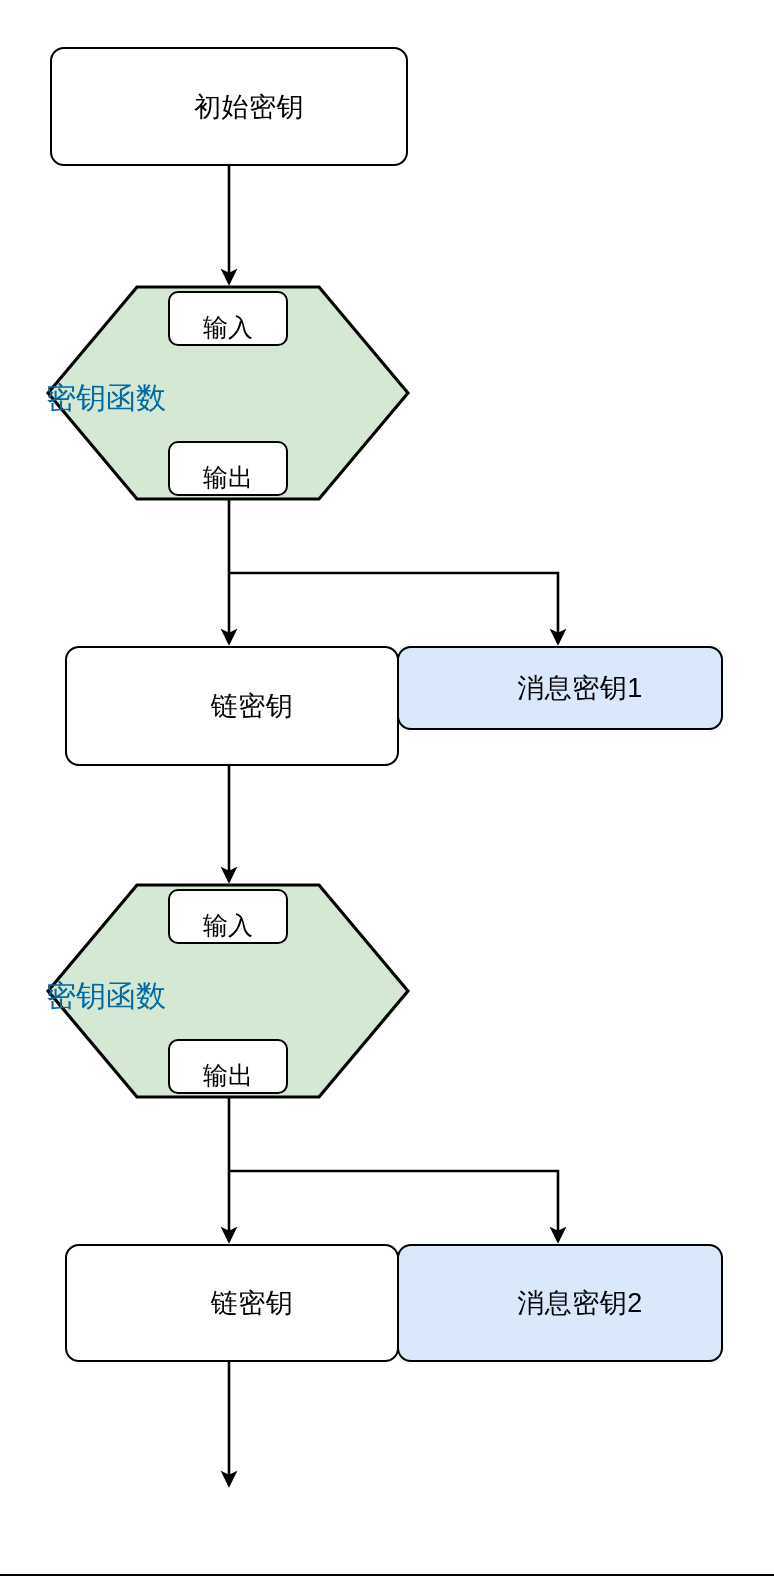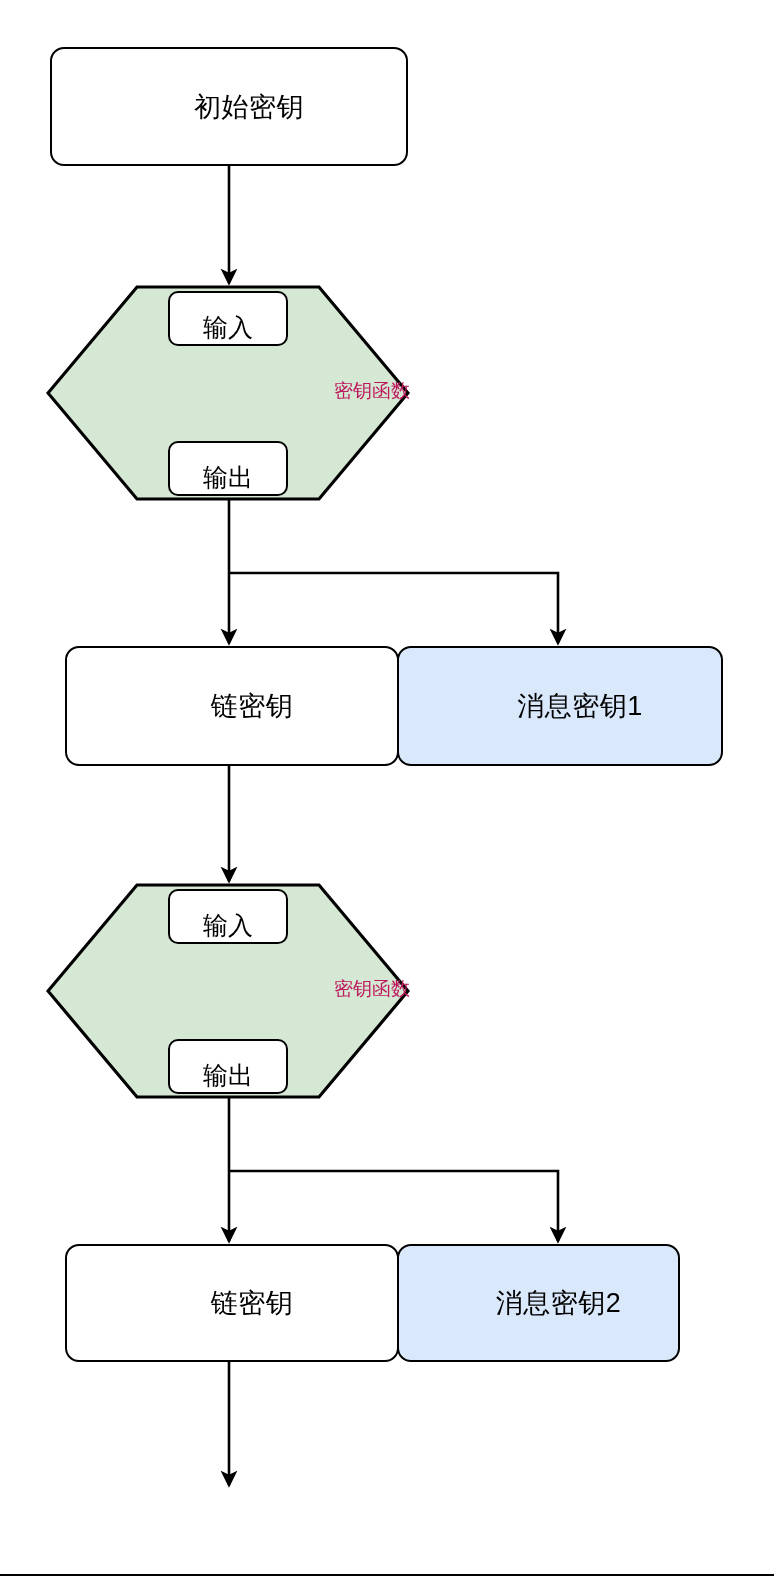--- a/index.html
+++ b/index.html
@@ -50,23 +50,23 @@
     position: absolute;
   }
   .hexwrap svg {
     position: absolute;
     left: 0;
     top: 0;
   }
   .hex-label {
     position: absolute;
     width: 100%;
-    text-align: right;
-    font-size: 19px;
-    color: #be185d;
+    text-align: left;
+    font-size: 30px;
+    color: #0369a1;
   }
   .io-box {
     position: absolute;
     box-sizing: border-box;
     border: 2px solid #000000;
     border-radius: 10px;
     background: #ffffff;
     display: flex;
     align-items: flex-end;
     justify-content: center;
@@ -113,38 +113,38 @@
     <span>输入</span>
   </div>
   <div class="io-box" style="left:168px; top:441px; width:120px; height:55px;">
     <span>输出</span>
   </div>
 
   <div class="node rounded-box" style="left:65px; top:646px; width:334px; height:120px;">
     <span>链密钥</span>
   </div>
 
-  <div class="node rounded-box blue" style="left:397px; top:646px; width:326px; height:120px;">
+  <div class="node rounded-box blue" style="left:397px; top:646px; width:326px; height:84px;">
     <span>消息密钥1</span>
   </div>
 
   <div class="hexwrap" style="left:46px; top:883px; width:364px; height:216px;">
     <svg width="364" height="216" viewBox="0 0 364 216">
       <polygon points="91,2 273,2 362,108 273,214 91,214 2,108" fill="#d5e8d4" stroke="#000000" stroke-width="3.2" stroke-linejoin="miter"></polygon>
     </svg>
     <div class="hex-label" style="top:93px;">密钥函数</div>
   </div>
   <div class="io-box" style="left:168px; top:889px; width:120px; height:55px;">
     <span>输入</span>
   </div>
   <div class="io-box" style="left:168px; top:1039px; width:120px; height:55px;">
     <span>输出</span>
   </div>
 
   <div class="node rounded-box" style="left:65px; top:1244px; width:334px; height:118px;">
     <span>链密钥</span>
   </div>
 
-  <div class="node rounded-box blue" style="left:397px; top:1244px; width:283px; height:118px;">
+  <div class="node rounded-box blue" style="left:397px; top:1244px; width:326px; height:118px;">
     <span>消息密钥2</span>
   </div>
 
 </div>
 
 </body></html>

